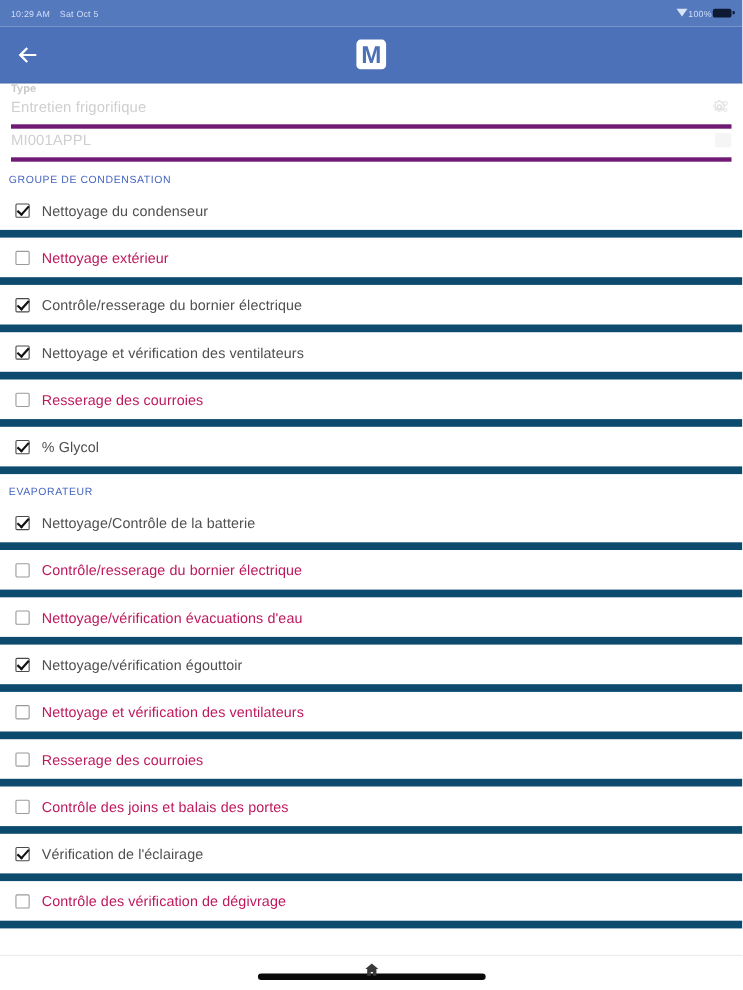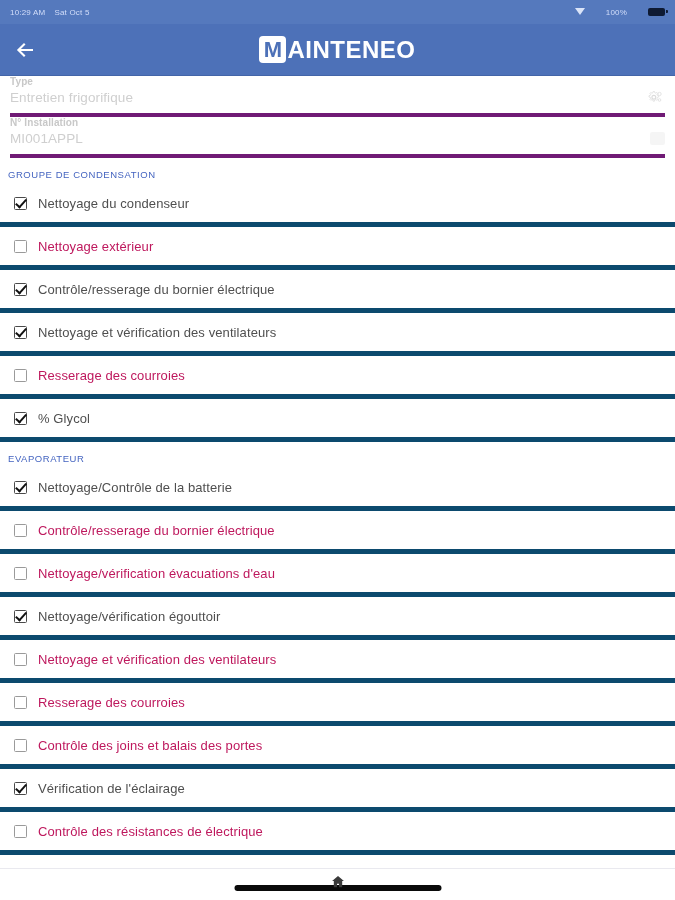--- a/index.html
+++ b/index.html
@@ -30,21 +30,21 @@
     display: flex;
     align-items: center;
     padding: 12px 10px;
     flex: 0 0 auto;
     letter-spacing: .2px;
   }
   .statusbar .sb-left { display: flex; gap: 9px; align-items: center; }
   .statusbar .sb-right {
     margin-left: auto;
     display: flex;
-    gap: 21px;
+    gap: 1px;
   }
   .wifi-ico {
     width: 0; height: 0;
     border-left: 5px solid transparent;
     border-right: 5px solid transparent;
     border-top: 7px solid #e2eafb;
     opacity: .95;
   }
   .batt {
     width: 17px; height: 8px;
@@ -162,21 +162,21 @@
     padding: 11px 8px 4px 8px;
     font-weight: normal;
   }
 
   
   .row {
     height: 43px;
     display: flex;
     align-items: center;
     padding: 0 8px 0 14px;
-    border-bottom: 5px solid #0c4a6e;
+    border-bottom: 7px solid #0c4a6e;
     cursor: pointer;
   }
   .cb {
     width: 13px; height: 13px;
     flex: 0 0 auto;
     border: 1.4px solid #4a4a4a;
     border-radius: 1.5px;
     margin-right: 11px;
     position: relative;
     background: #fff;
@@ -248,21 +248,20 @@
   <div class="appbar">
     <div class="back-btn">
       <span>
         <svg width="24" height="24" viewBox="0 0 24 24" aria-hidden="true">
           <path d="M20 11H7.9l4.6-4.6-1.5-1.5L3.9 12l7.1 7.1 1.5-1.5L7.9 13H20z" fill="#ffffff"></path>
         </svg>
       </span>
     </div>
     <div class="logo">
       <span class="logo-m">M</span>
-      <span class="logo-rest">AINTENEO</span>
     </div>
   </div>
 
   <div class="content">
 
     <div class="field">
       <div class="field-label">Type</div>
       <div class="field-row">
         <div class="field-value">Entretien frigorifique</div>
         <div class="field-trailing">
@@ -270,21 +269,20 @@
             <path d="M10.6 8.1a3 3 0 1 0 0 6 3 3 0 0 0 0-6zm0 4.6a1.6 1.6 0 1 1 0-3.2 1.6 1.6 0 0 1 0 3.2z" fill="#b9b9b9"></path>
             <path d="M9.8 4.2h1.6l.3 1.5 1.3.5 1.2-.9 1.1 1.1-.9 1.2.5 1.3 1.5.3v1.6l-1.5.3-.5 1.3.9 1.2-1.1 1.1-1.2-.9-1.3.5-.3 1.5H9.8l-.3-1.5-1.3-.5-1.2.9-1.1-1.1.9-1.2-.5-1.3-1.5-.3V9.2l1.5-.3.5-1.3-.9-1.2 1.1-1.1 1.2.9 1.3-.5z" fill="none" stroke="#c6c6c6" stroke-width="1.2"></path>
             <circle cx="17.4" cy="7.2" r="2" fill="none" stroke="#c6c6c6" stroke-width="1.2"></circle>
             <circle cx="17.4" cy="14.4" r="1.6" fill="none" stroke="#c6c6c6" stroke-width="1.2"></circle>
           </svg>
         </div>
       </div>
     </div>
 
     <div class="field">
-      <div class="field-label">N° Installation</div>
       <div class="field-row">
         <div class="field-value">MI001APPL</div>
         <div class="field-trailing">
           <span class="sq-btn"></span>
         </div>
       </div>
     </div>
 
     <div id="sections-host">
         <div class="section-head">GROUPE DE CONDENSATION</div>
@@ -340,21 +338,21 @@
         <div class="row off">
           <span class="cb off"></span>
           <span class="row-label">Contrôle des joins et balais des portes</span>
         </div>
         <div class="row">
           <span class="cb on"></span>
           <span class="row-label">Vérification de l'éclairage</span>
         </div>
         <div class="row off">
           <span class="cb off"></span>
-          <span class="row-label">Contrôle des résistances de électrique</span>
+          <span class="row-label">Contrôle des vérification de dégivrage</span>
         </div>
         <div class="row"></div>
       </div>
 
   </div>
 
   <div class="bottombar">
     <span class="home-ico">
       <svg width="16" height="15" viewBox="0 0 24 24" aria-hidden="true">
         <path d="M12 3 2.5 11.2h2.8V21h5.1v-5.6h3.2V21h5.1v-9.8h2.8z" fill="#3a3a3a"></path>

